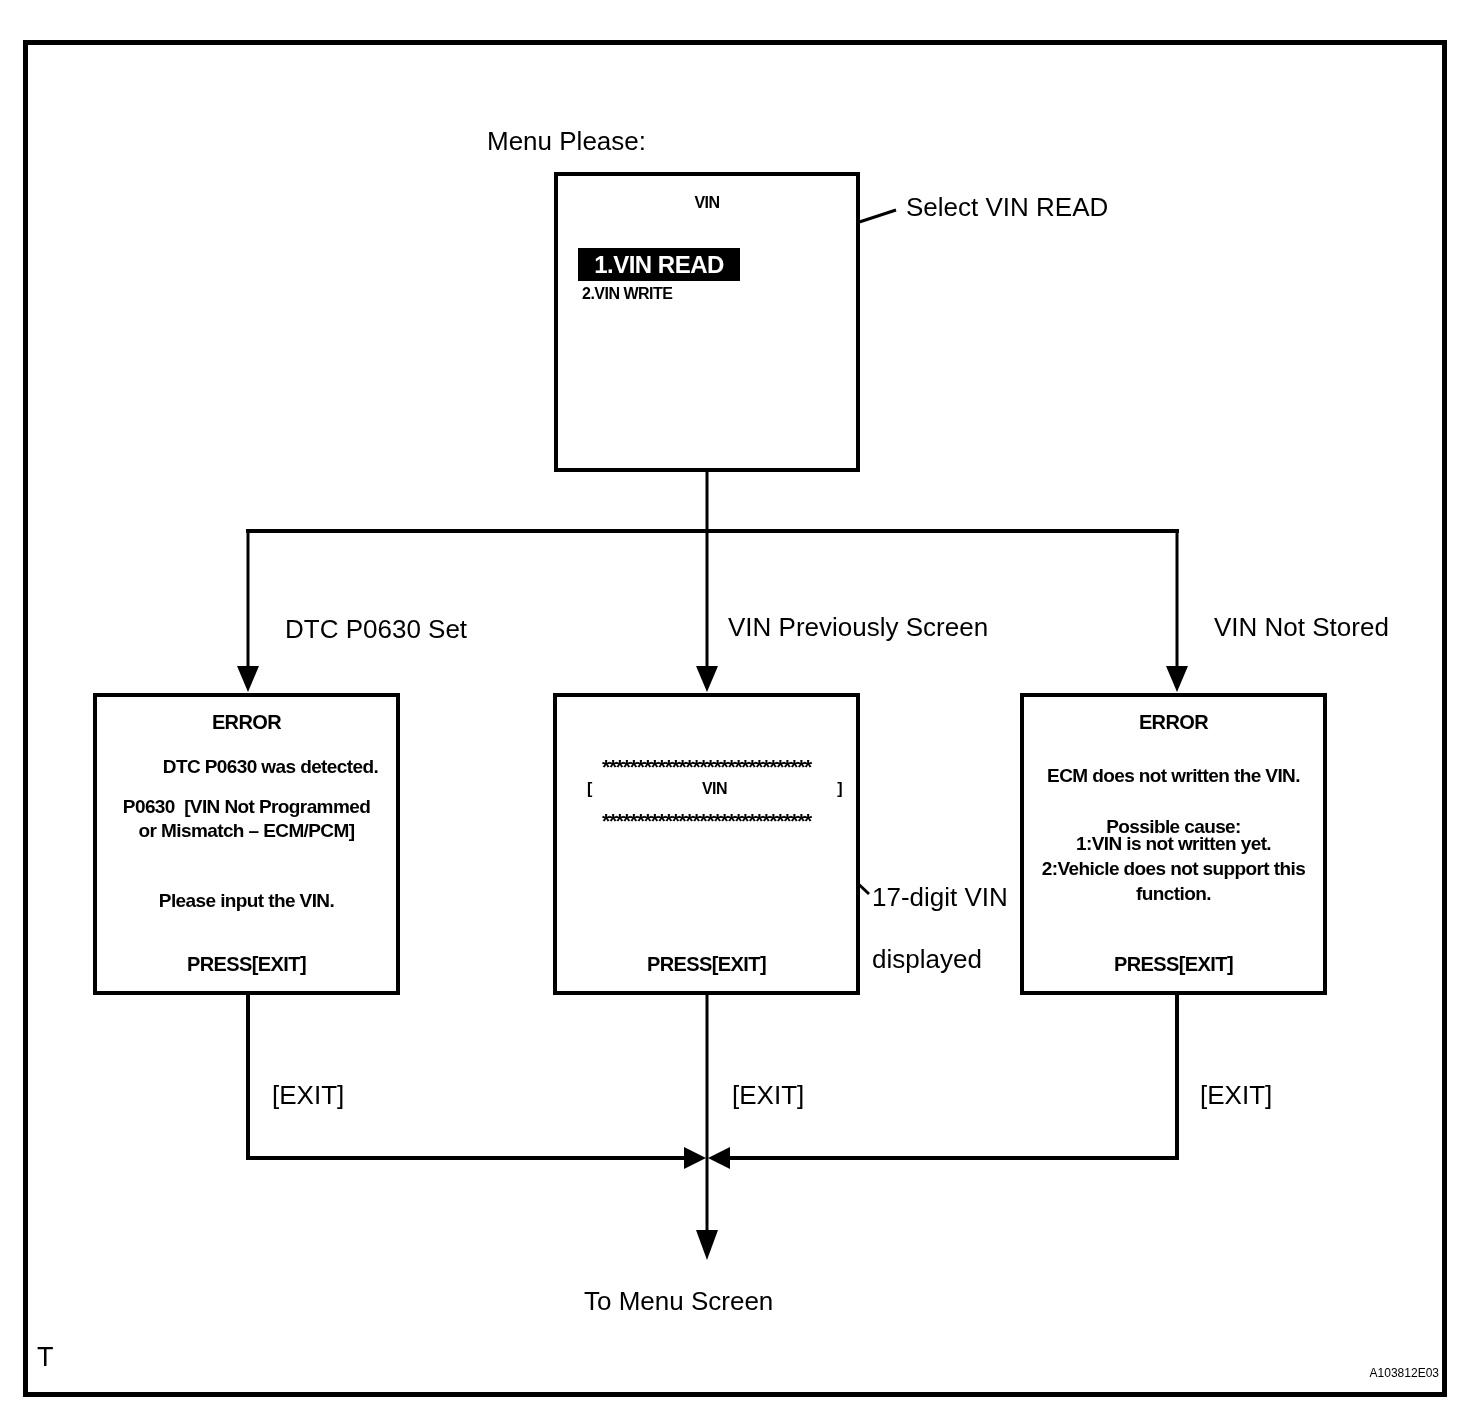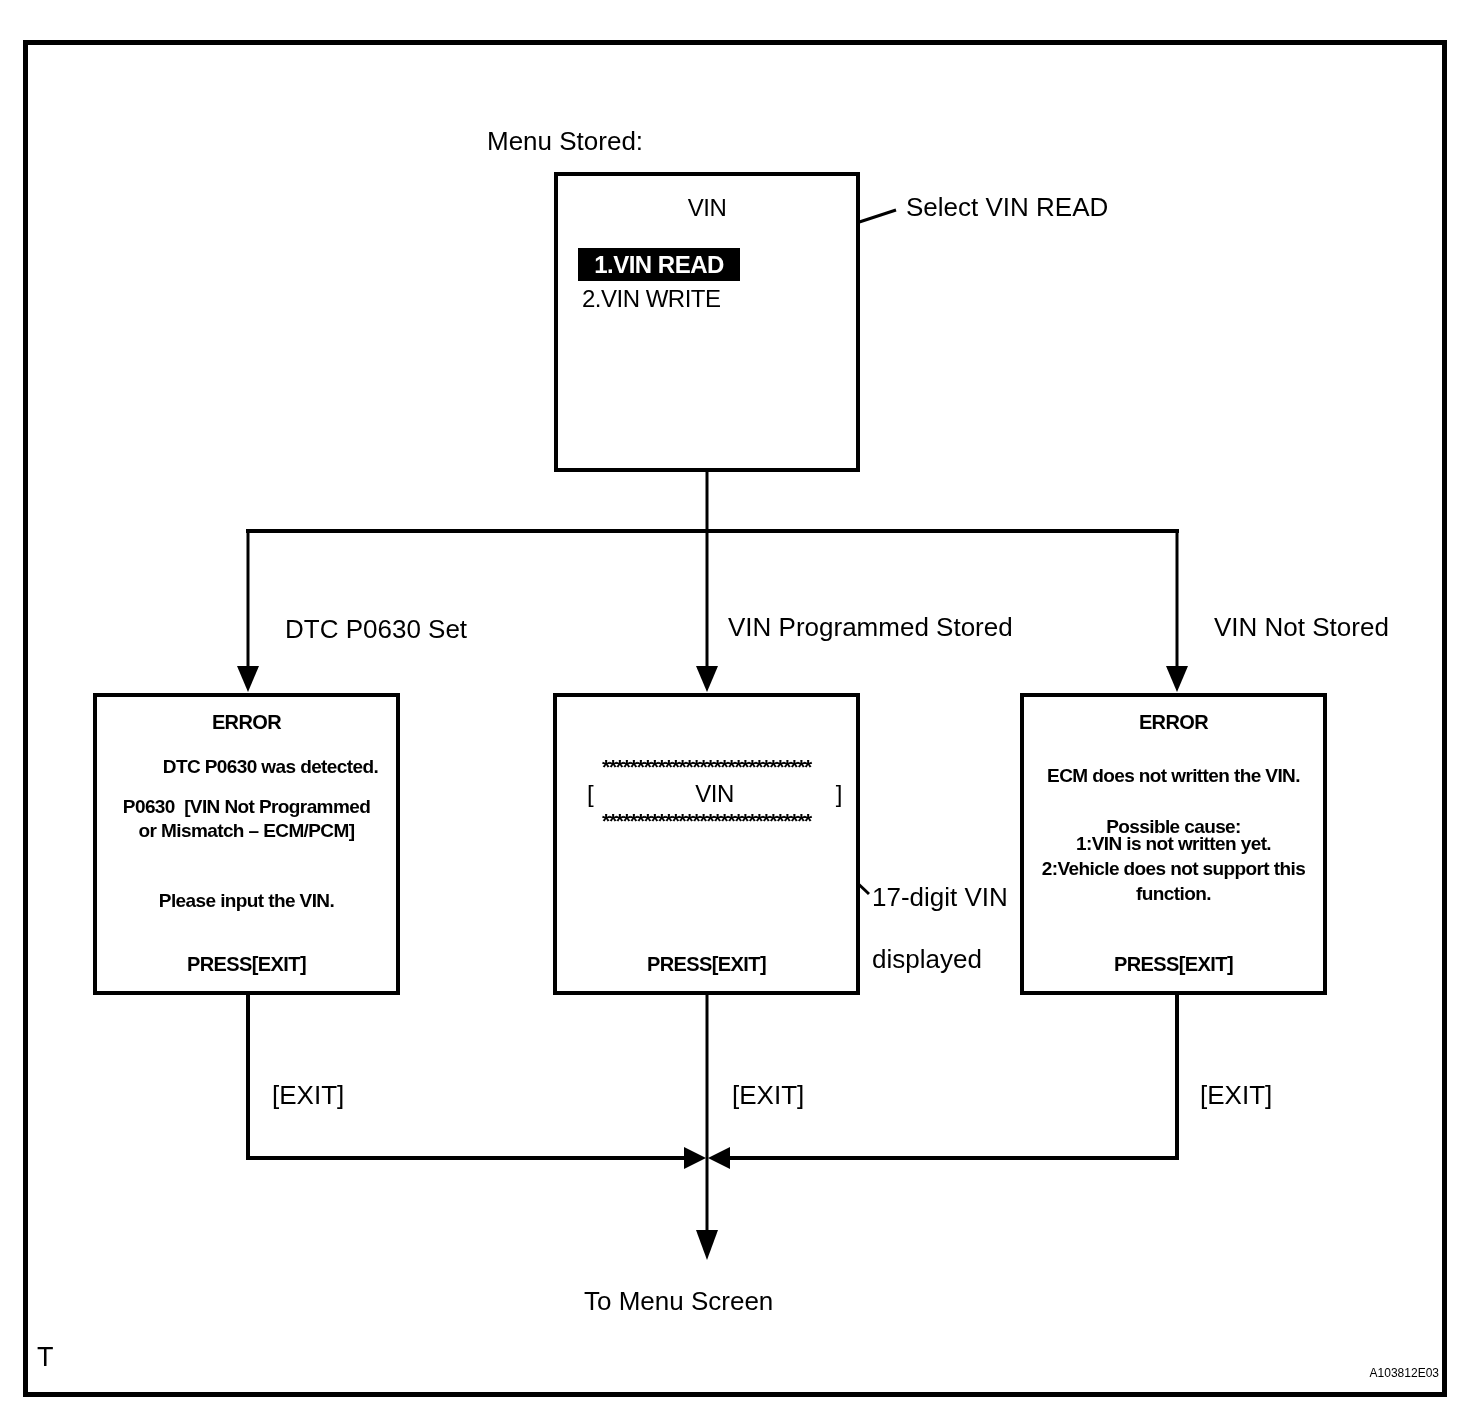--- a/index.html
+++ b/index.html
@@ -10,21 +10,21 @@
   .abs{position:absolute;}
   
   .frame{left:23px;top:40px;width:1424px;height:1357px;border:5px solid #000;box-sizing:border-box;}
   
   .note{font-size:26px;line-height:30px;white-space:pre;}
   .small-code{font-size:12px;}
   
   .screen{border:4px solid #000;box-sizing:border-box;background:#fff;}
   .screen .abs{left:0;width:100%;text-align:center;}
   .device{font-weight:bold;font-size:19px;letter-spacing:-0.6px;white-space:pre;}
-  .device-lg{font-weight:normal;font-size:24px;letter-spacing:-0.5px;white-space:pre;}
+  .device-lg{font-weight:bold;font-size:16px;letter-spacing:-0.5px;white-space:pre;}
   .menu-highlight{
     background:#000;color:#fff;font-weight:bold;font-size:24px;letter-spacing:-0.5px;
     width:149px;height:33px;line-height:33px;text-align:center;box-sizing:border-box;
   }
   .stars{font-weight:bold;font-size:21px;letter-spacing:-1.2px;white-space:pre;}
   .bracket-row{display:flex;justify-content:space-between;box-sizing:border-box;padding:0 14px 0 30px;}
   svg.wires{left:0;top:0;pointer-events:none;}
 </style>
 </head>
 <body>
@@ -52,32 +52,32 @@
     <polyline points="1177,995 1177,1158 730,1158" fill="none" stroke-width="4"></polyline>
     <polygon points="730,1147 730,1169 708,1158" stroke="none"></polygon>
 
     <line x1="707" y1="995" x2="707" y2="1232" stroke-width="3"></line>
     <polygon points="696,1230 718,1230 707,1260" stroke="none"></polygon>
 
     <line x1="760" y1="791" x2="869" y2="894" stroke-width="3"></line>
   </g>
 </svg>
 
-<div class="abs note" style="left:487px;top:126px;">Menu Stored:</div>
+<div class="abs note" style="left:487px;top:126px;">Menu Please:</div>
 
 <div class="abs screen" style="left:554px;top:172px;width:306px;height:300px;">
   <div class="abs device-lg" style="top:18px;">VIN</div>
   <div class="abs menu-highlight" style="left:20px;top:72px;width:162px;">1.VIN READ</div>
   <div class="abs device-lg" style="left:24px;top:109px;width:auto;text-align:left;">2.VIN WRITE</div>
 </div>
 
 <div class="abs note" style="left:906px;top:192px;">Select VIN READ</div>
 
 <div class="abs note" style="left:285px;top:614px;">DTC P0630 Set</div>
-<div class="abs note" style="left:728px;top:612px;">VIN Programmed Stored</div>
+<div class="abs note" style="left:728px;top:612px;">VIN Previously Screen</div>
 <div class="abs note" style="left:1214px;top:612px;">VIN Not Stored</div>
 
 <div class="abs screen" style="left:93px;top:693px;width:307px;height:302px;">
   <div class="abs device" style="top:14px;font-size:20px;">ERROR</div>
   <div class="abs device" style="top:59px;padding-left:24px;">DTC P0630 was detected.</div>
   <div class="abs device" style="top:99px;">P0630  [VIN Not Programmed</div>
   <div class="abs device" style="top:123px;">or Mismatch – ECM/PCM]</div>
   <div class="abs device" style="top:193px;">Please input the VIN.</div>
   <div class="abs device" style="top:256px;font-size:20px;">PRESS[EXIT]</div>
 </div>

